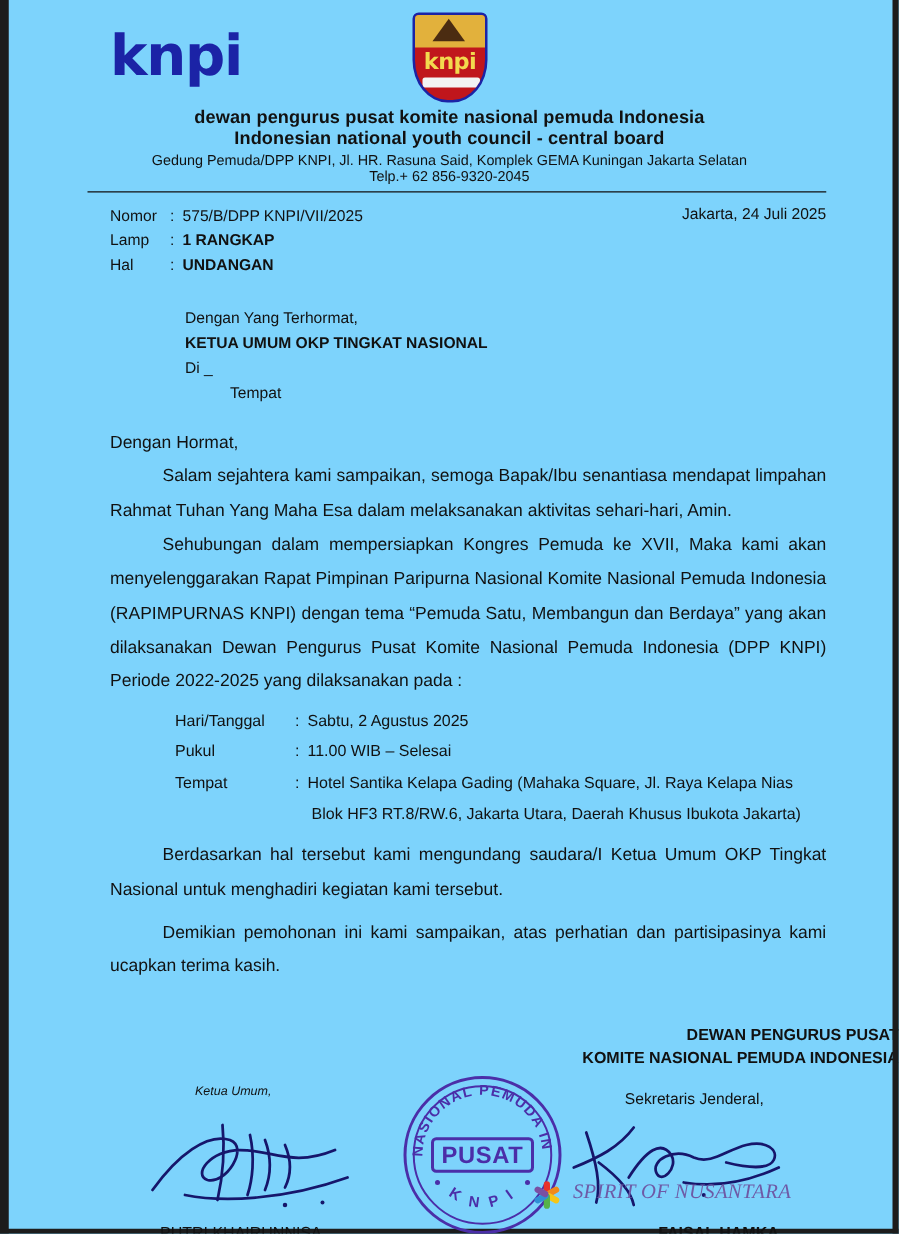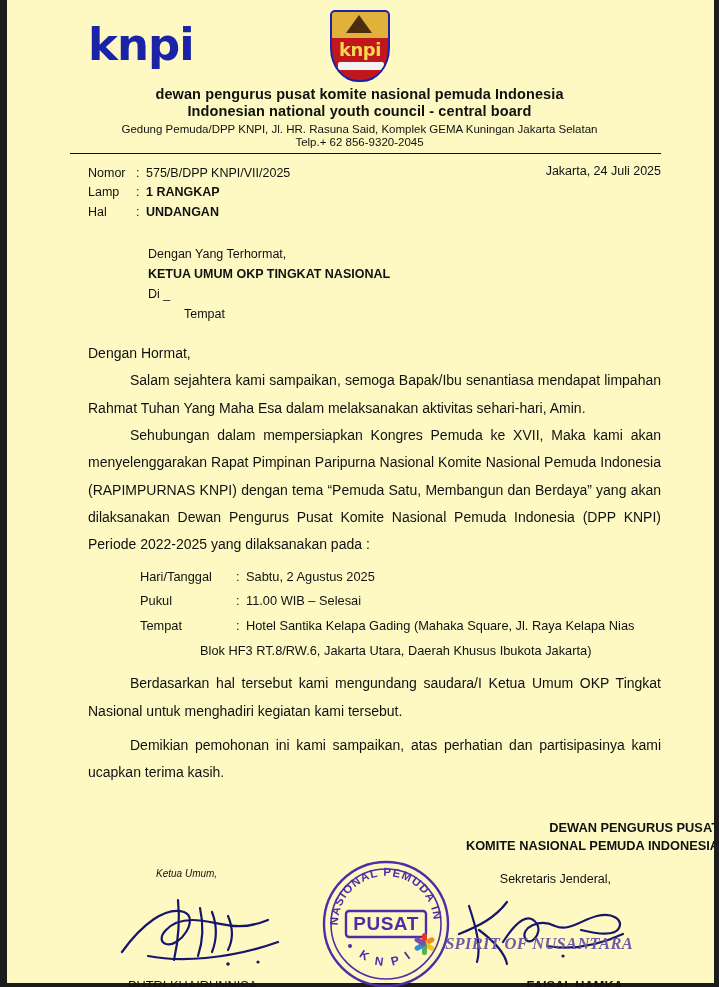--- a/index.html
+++ b/index.html
@@ -10,21 +10,21 @@
   body {
     width: 719px;
     height: 987px;
     overflow: hidden;
     font-family: "Liberation Sans", sans-serif;
   }
   .page {
     position: relative;
     width: 719px;
     height: 987px;
-    background: #fef9c3;
+    background: #7dd3fc;
     box-sizing: border-box;
     overflow: hidden;
   }
   .edge-left {
     position: absolute;
     left: 0; top: 0;
     width: 7px; height: 987px;
     background: #1c1c1c;
   }
   .edge-right {
@@ -184,21 +184,21 @@
   .details {
     margin: 6px 58px 0 140px;
     font-size: 12.8px;
     color: #111;
     line-height: 1.95;
   }
   .det-row { display: flex; }
   .det-key { width: 96px; flex: 0 0 96px; }
   .det-sep { width: 10px; flex: 0 0 10px; }
   .det-val { flex: 1 1 auto; }
-  .det-val2 { margin-left: 60px; }
+  .det-val2 { margin-left: 89px; text-align: center; }
 
   
   .sig-head {
     margin-top: 32px;
     text-align: right;
     font-weight: bold;
     font-size: 12.8px;
     color: #111;
     line-height: 1.45;
     padding-left: 40px;
@@ -253,25 +253,23 @@
     top: -4px;
     width: 132px;
     height: 132px;
   }
   .stamp svg { display: block; }
 
   
   .footer-brand {
     position: absolute;
     right: 86px;
-    bottom: 30px;
+    bottom: 18px;
     display: flex;
-    align-items: center;
     gap: 8px;
-    font-weight: bold;
   }
   .burst {
     width: 26px;
     height: 26px;
     position: relative;
   }
   .burst span {
     position: absolute;
     left: 11px;
     top: 2px;

